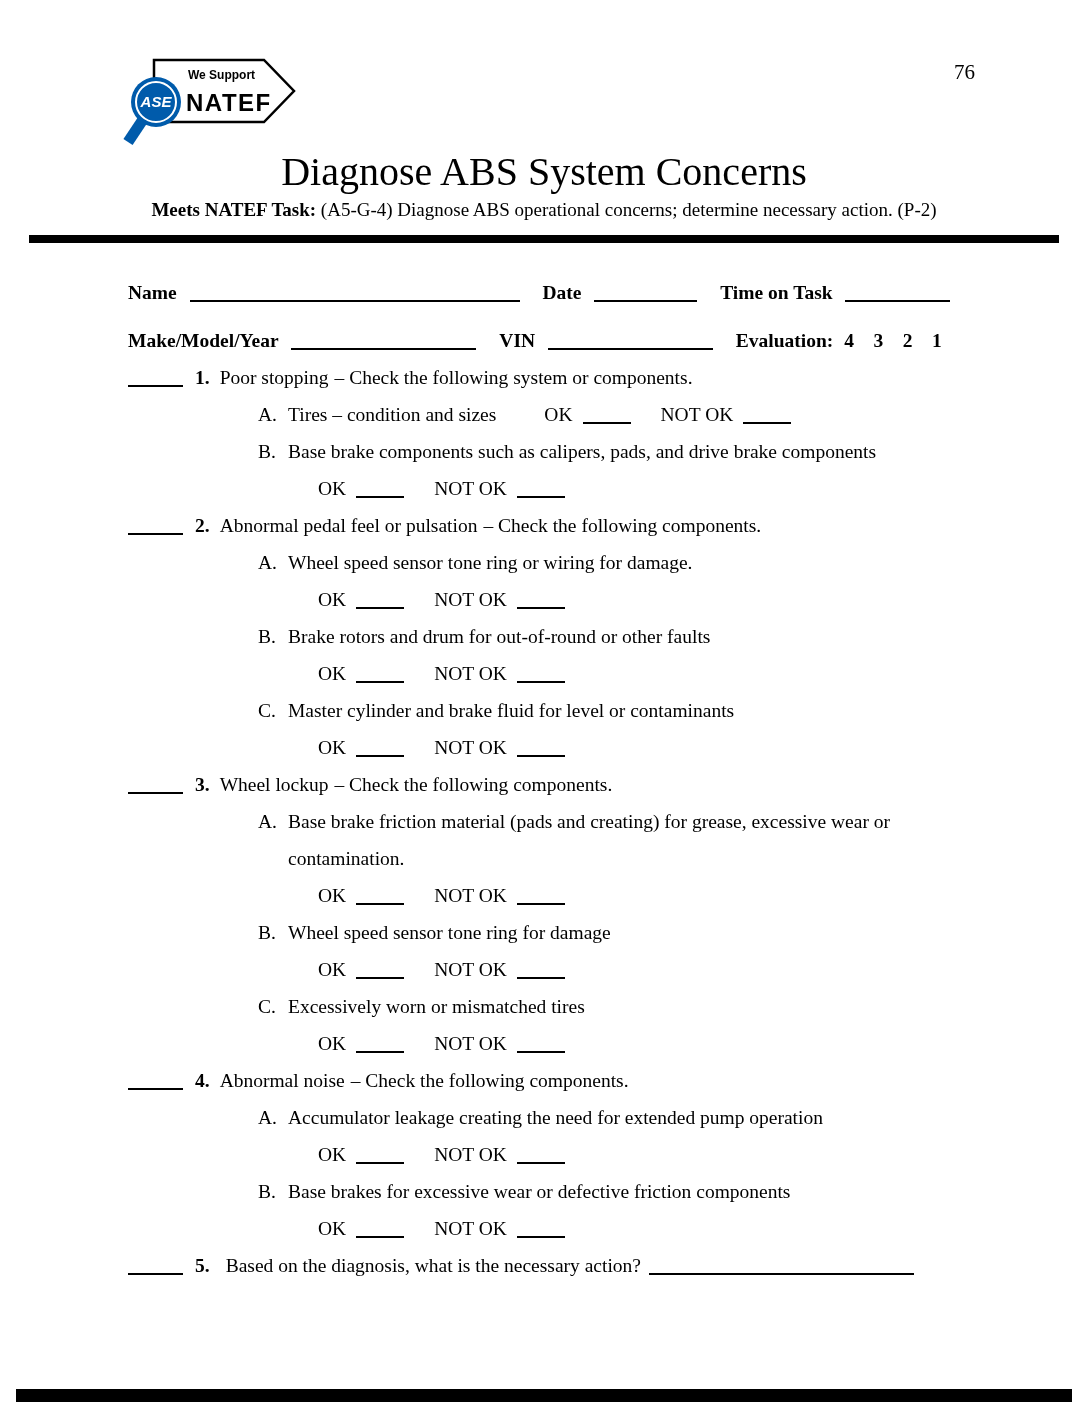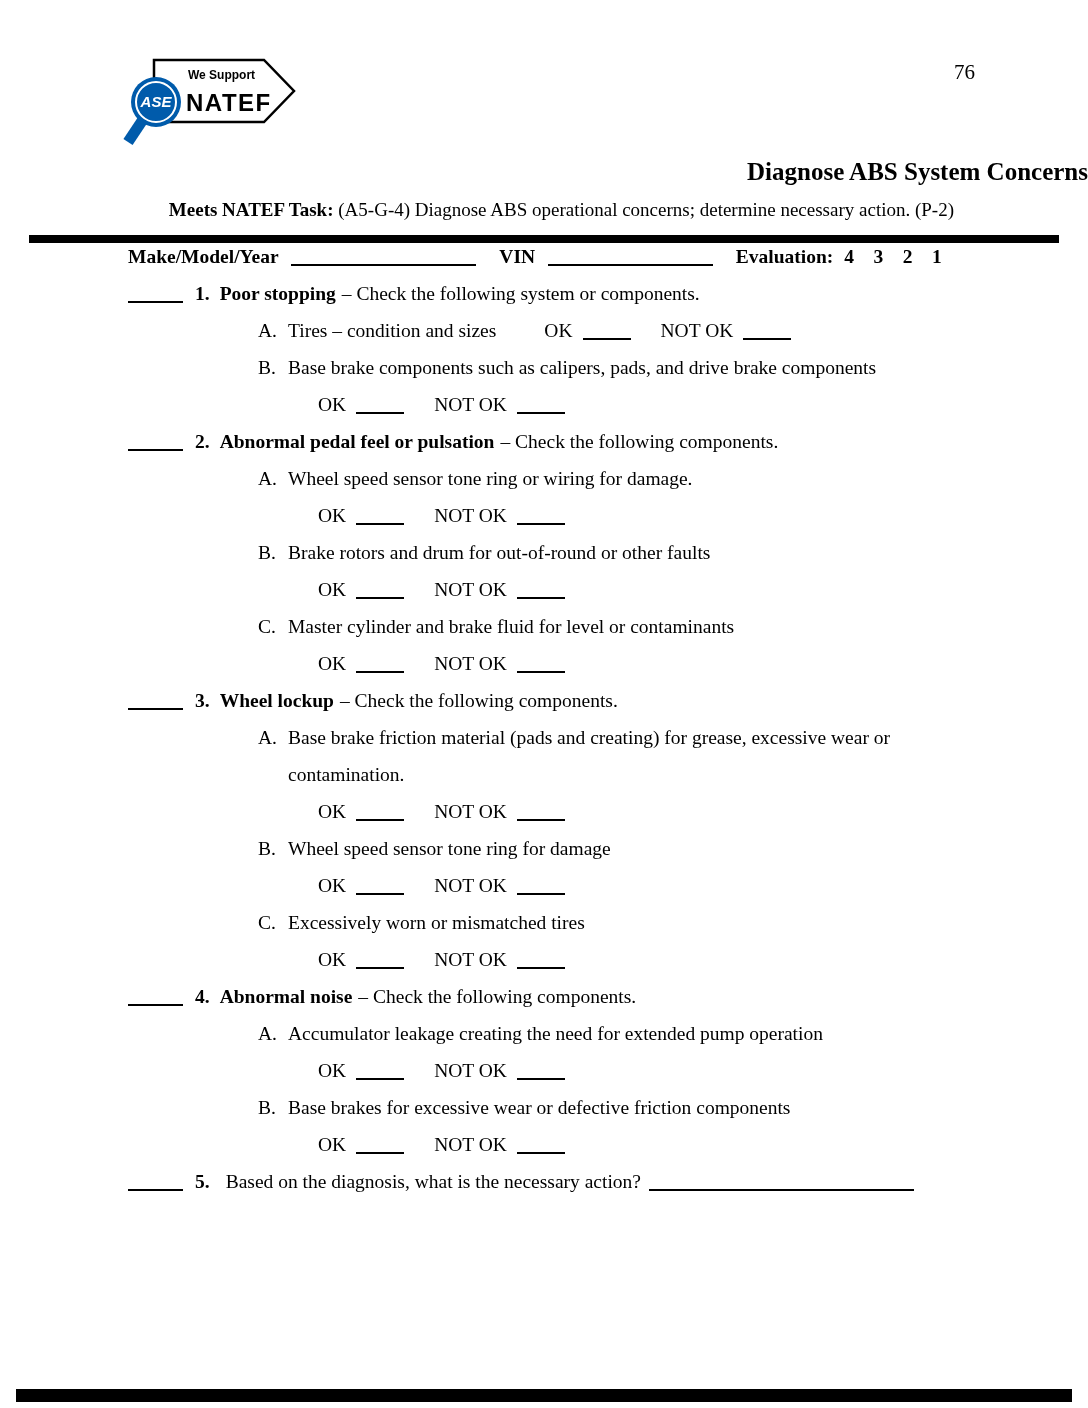--- a/index.html
+++ b/index.html
@@ -11,46 +11,46 @@
   }
   .page-number { position:absolute; top:60px; right:113px; font-size:21px; }
 
   
   .logo { position:absolute; top:52px; left:116px; }
   .logo-small { font:700 12px "Liberation Sans", sans-serif; fill:#000; }
   .logo-big   { font:700 24px "Liberation Sans", sans-serif; letter-spacing:1.5px; fill:#000; }
   .logo-ase   { font:italic 700 15px "Liberation Sans", sans-serif; fill:#fff; text-anchor:middle; }
 
   .content { padding-top:150px; }
-  .title { text-align:right; font-size:25px; font-weight:bold; line-height:44px; }
-  .subtitle { max-width:820px; margin:2px auto 0; text-align:right; font-size:19px; line-height:27px; }
+  .title { text-align:center; font-size:40px; font-weight:normal; line-height:44px; }
+  .subtitle { max-width:820px; margin:2px auto 0; text-align:center; font-size:19px; line-height:27px; }
   .bold { font-weight:bold; }
   .rule { width:1030px; height:8px; background:#000; margin:12px auto 0; }
 
   
   .blank { display:inline-block; height:12px; border-bottom:2px solid #000; vertical-align:-3px; }
 
   
   .form-row { margin-left:128px; font-size:19.5px; line-height:28px; }
   .form-row-1 { margin-top:36px; }
-  .form-row-2 { }
+  .form-row-2 { margin-top:20px; }
   .lab { font-weight:bold; margin-right:8px; }
   .form-row .blank { margin-right:18px; }
   .w330 { width:330px; } .w110 { width:103px; } .w105 { width:105px; }
   .w185 { width:185px; } .w165 { width:165px; }
   .mr0 { margin-right:0 !important; }
   .eval-numbers { font-weight:bold; white-space:pre; margin-left:6px; }
 
   
   #checklist { margin-top:4px; }
   .line { line-height:37px; font-size:19.5px; }
   .item-head { margin-left:128px; }
   .grade-blank { width:55px; }
   .item-num { font-weight:bold; margin:0 10px 0 12px; }
-  .item-title { font-weight:bold; }
+  .item-title { font-weight:normal; }
   .item-intro { margin-left:6px;margin-top:41px; }
   .answer-blank { width:265px; margin-left:8px; }
 
   .sub-item { display:flex; align-items:baseline; margin-left:258px; }
   .sub-letter { width:30px; flex:none; }
   .sub-text { max-width:655px; }
   .sub-item .ok-group { margin-left:48px; flex:none; }
   .ok-row { margin-left:318px; }
   .ok-group { white-space:nowrap; }
   .ok-label, .notok-label { font-weight:normal; margin-right:10px; }
@@ -84,20 +84,28 @@
 
     <div class="title">Diagnose ABS System Concerns</div>
 
     <div class="subtitle">
       <span class="bold">Meets NATEF Task:</span>
       <span>(A5-G-4) Diagnose ABS operational concerns; determine necessary action. (P-2)</span>
     </div>
 
     <div class="rule"></div>
 
+    <div class="form-row form-row-1">
+      <span class="lab">Name</span>
+      <span class="blank w330"></span>
+      <span class="lab">Date</span>
+      <span class="blank w110"></span>
+      <span class="lab">Time on Task</span>
+      <span class="blank w105 mr0"></span>
+    </div>
 
     <div class="form-row form-row-2">
       <span class="lab">Make/Model/Year</span>
       <span class="blank w185"></span>
       <span class="lab">VIN</span>
       <span class="blank w165"></span>
       <span class="lab mr0">Evaluation:</span>
       <span class="eval-numbers">4    3    2    1</span>
     </div>
 

